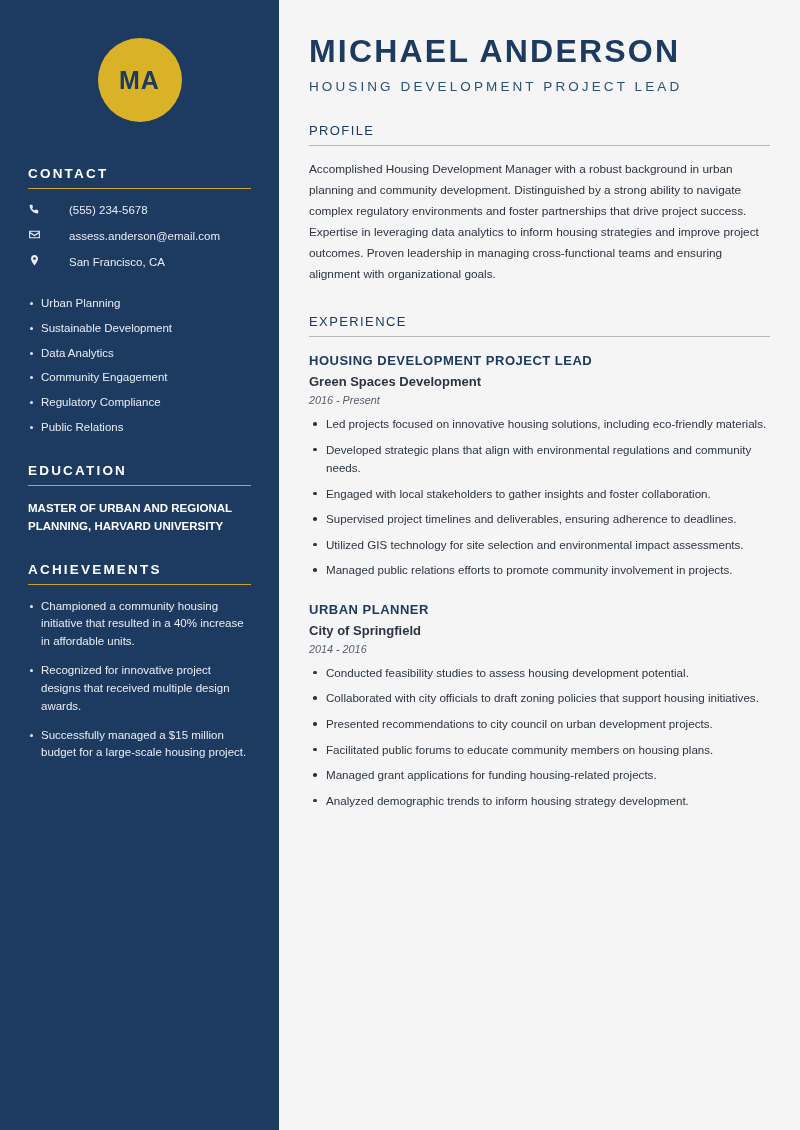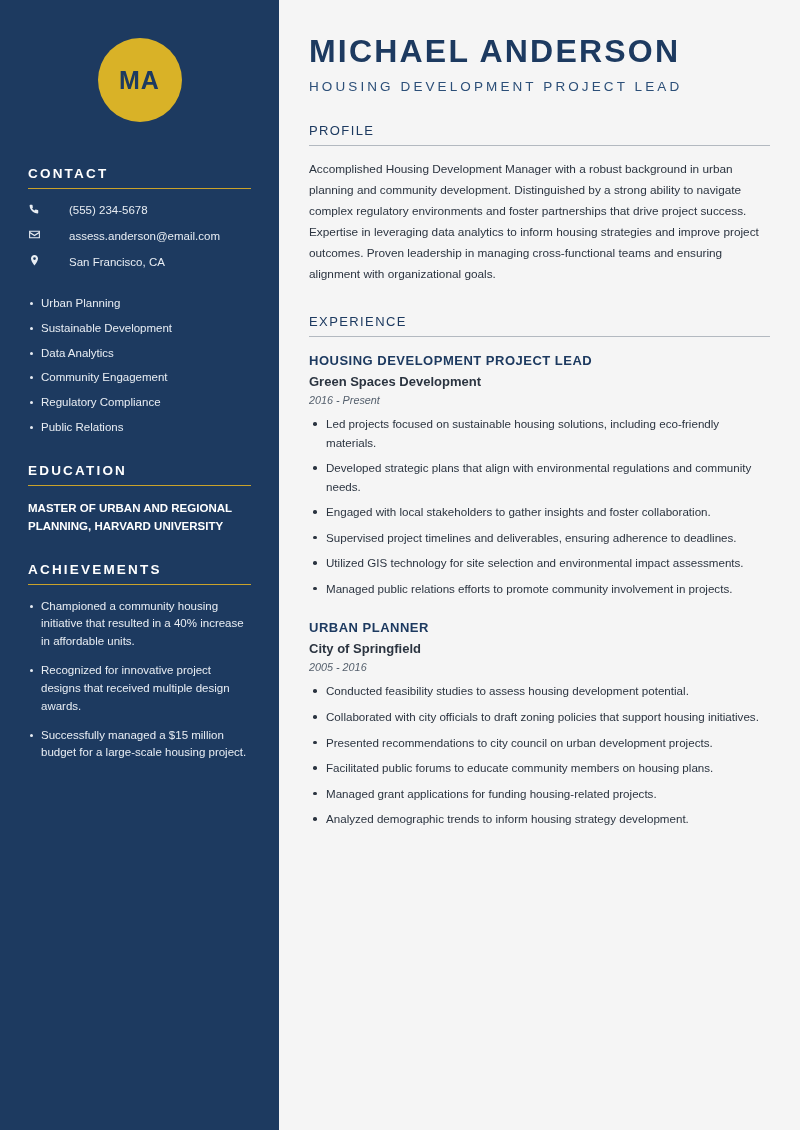--- a/index.html
+++ b/index.html
@@ -241,33 +241,33 @@
     <div class="sec-title">PROFILE</div>
     <p class="profile-text">Accomplished Housing Development Manager with a robust background in urban planning and community development. Distinguished by a strong ability to navigate complex regulatory environments and foster partnerships that drive project success. Expertise in leveraging data analytics to inform housing strategies and improve project outcomes. Proven leadership in managing cross-functional teams and ensuring alignment with organizational goals.</p>
 
     <div class="sec-title">EXPERIENCE</div>
 
     <section class="job">
       <div class="job-title">HOUSING DEVELOPMENT PROJECT LEAD</div>
       <div class="job-company">Green Spaces Development</div>
       <div class="job-dates">2016 - Present</div>
       <ul class="job-bullets">
-        <li>Led projects focused on sustainable housing solutions, including eco-friendly materials.</li>
+        <li>Led projects focused on innovative housing solutions, including eco-friendly materials.</li>
         <li>Developed strategic plans that align with environmental regulations and community needs.</li>
         <li>Engaged with local stakeholders to gather insights and foster collaboration.</li>
         <li>Supervised project timelines and deliverables, ensuring adherence to deadlines.</li>
         <li>Utilized GIS technology for site selection and environmental impact assessments.</li>
         <li>Managed public relations efforts to promote community involvement in projects.</li>
       </ul>
     </section>
 
     <section class="job second">
       <div class="job-title">URBAN PLANNER</div>
       <div class="job-company">City of Springfield</div>
-      <div class="job-dates">2005 - 2016</div>
+      <div class="job-dates">2014 - 2016</div>
       <ul class="job-bullets">
         <li>Conducted feasibility studies to assess housing development potential.</li>
         <li>Collaborated with city officials to draft zoning policies that support housing initiatives.</li>
         <li>Presented recommendations to city council on urban development projects.</li>
         <li>Facilitated public forums to educate community members on housing plans.</li>
         <li>Managed grant applications for funding housing-related projects.</li>
         <li>Analyzed demographic trends to inform housing strategy development.</li>
       </ul>
     </section>
 

